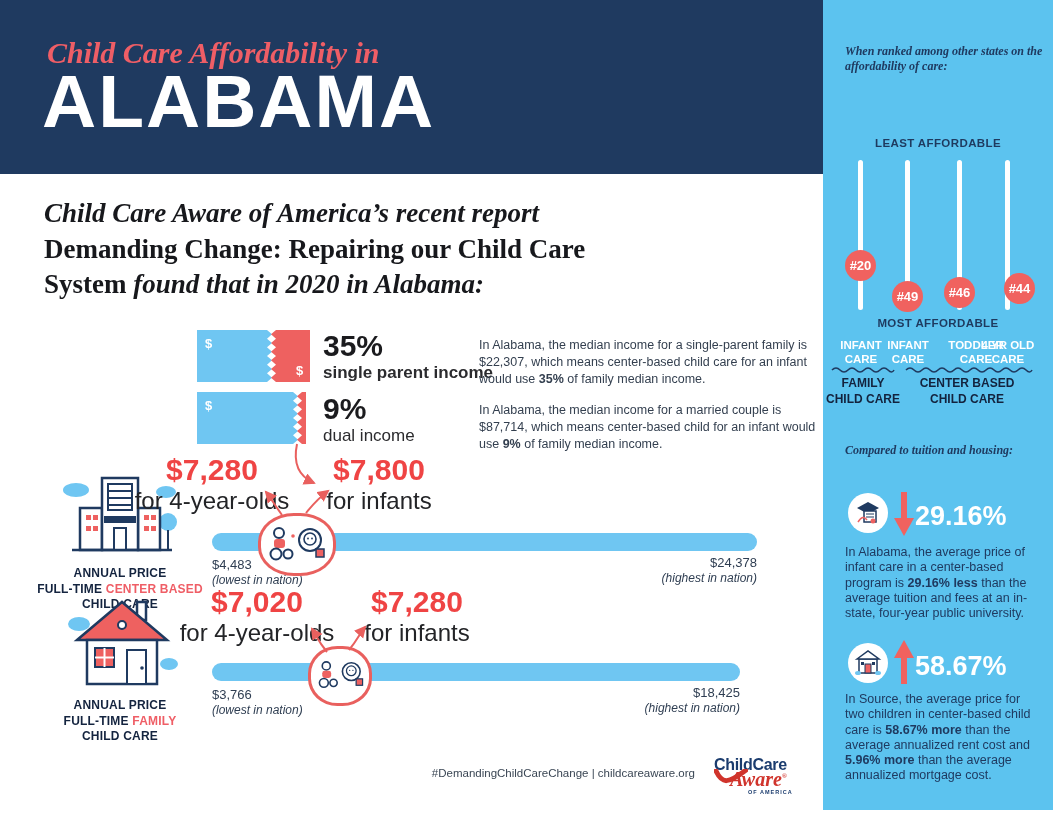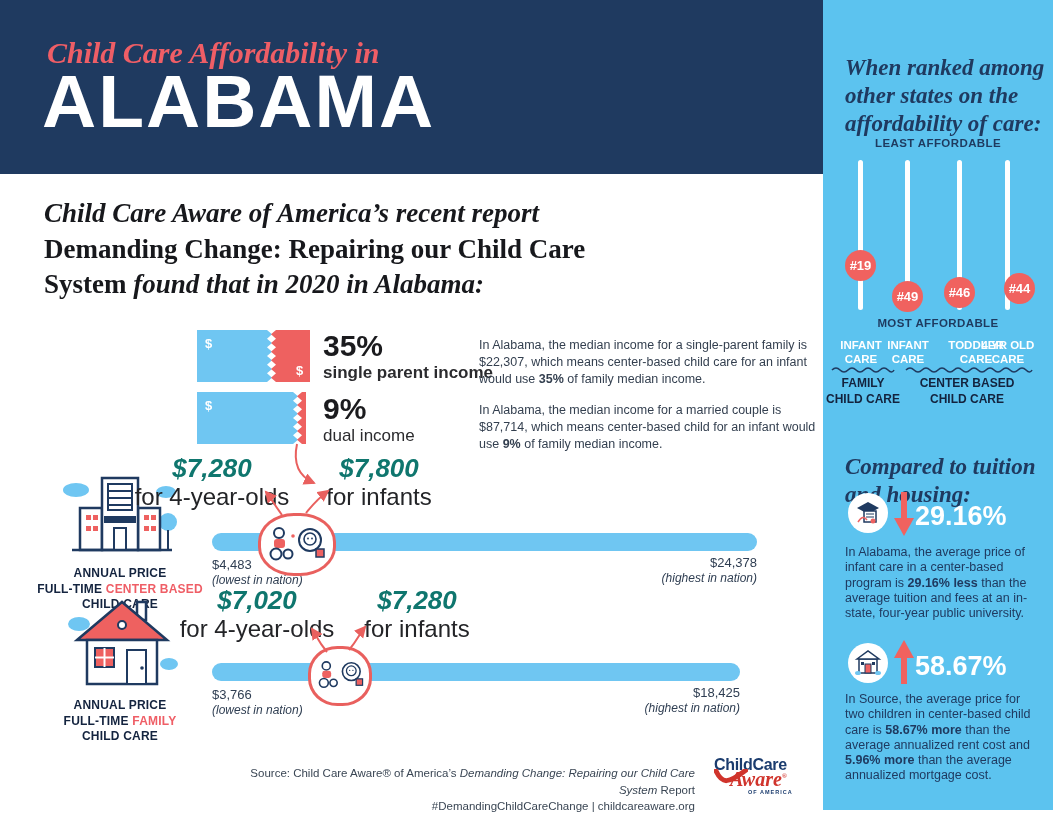--- a/index.html
+++ b/index.html
@@ -31,21 +31,21 @@
 
   
   .bar{position:absolute;height:18px;border-radius:9px;background:#6FC6F2;}
   .bar1{left:212px;top:533px;width:545px;}
   .bar2{left:212px;top:663px;width:528px;}
   .badge{position:absolute;background:#ffffff;border:3px solid #E9605E;border-radius:46%;}
   .badge1{left:258px;top:513px;width:72px;height:57px;}
   .badge2{left:308px;top:646px;width:58px;height:54px;}
   .badge svg{position:absolute;left:4px;top:8px;}
   .price{position:absolute;text-align:center;line-height:1;}
-  .price .val{font-size:26px;font-weight:800;color:#0f766e;font-style:italic;}
+  .price .val{font-size:30px;font-weight:800;color:#ef4444;}
   .price .lab{font-size:24px;color:#232427;margin-top:4px;}
   .p-s1a{left:128px;top:455px;width:168px;}
   .p-s1b{left:303px;top:455px;width:152px;}
   .p-s2a{left:176px;top:587px;width:162px;}
   .p-s2b{left:341px;top:587px;width:152px;}
   .endpt{position:absolute;font-size:13px;color:#2f3e52;line-height:1.25;}
   .endpt .note{font-style:italic;font-size:12px;}
   .e-s1min{left:212px;top:557px;}
   .e-s1max{left:607px;top:555px;width:150px;text-align:right;}
   .e-s2min{left:212px;top:687px;}
@@ -64,21 +64,21 @@
   .logo{position:absolute;left:714px;top:757px;width:100px;line-height:1;}
   .logo-l1{font-size:16px;font-weight:800;color:#1B3C6E;letter-spacing:-.3px;}
   .logo-l2{font-family:"Liberation Serif",serif;font-style:italic;font-weight:700;
            font-size:20px;color:#D0342C;margin:-4px 0 0 16px;}
   .logo-reg{font-size:7px;vertical-align:super;}
   .logo-l3{font-size:5.5px;font-weight:700;color:#1B3C6E;letter-spacing:1px;margin:1px 0 0 34px;}
 
   
   .sidebar{position:absolute;left:823px;top:0;width:230px;height:810px;background:#5CC3EF;}
   .sb-head{position:absolute;left:22px;width:200px;font-family:"Liberation Serif",serif;
-           font-style:italic;font-weight:700;font-size:23px;line-height:1.22;color:#1F3A60;margin-top:10px;}
+           font-style:italic;font-weight:700;font-size:12px;line-height:1.22;color:#1F3A60;}
   .sb-head1{top:44px;}
   .sb-head2{top:443px;}
   .sb-cap{position:absolute;width:100%;text-align:center;font-size:11.5px;font-weight:800;
           color:#1E3A5F;letter-spacing:.4px;}
   .least{top:137px;} .most{top:317px;}
   .rank-line{position:absolute;top:160px;width:5px;height:150px;background:#ffffff;border-radius:3px;}
   .rl1{left:35px;} .rl2{left:82px;} .rl3{left:134px;} .rl4{left:182px;}
   .rank-marker{position:absolute;width:31px;height:31px;border-radius:50%;background:#F0625F;
                color:#ffffff;font-size:13px;font-weight:800;display:flex;align-items:center;
                justify-content:center;}
@@ -264,23 +264,20 @@
       </marker>
     </defs>
     <path d="M 297,444 C 293,463 298,476 314,483" fill="none" stroke="#E9605E" stroke-width="2" marker-end="url(#ah)"></path>
     <path d="M 282,515 C 274,504 271,498 266,492" fill="none" stroke="#E9605E" stroke-width="2" marker-end="url(#ah)"></path>
     <path d="M 306,513 C 314,503 320,497 328,491" fill="none" stroke="#E9605E" stroke-width="2" marker-end="url(#ah)"></path>
     <path d="M 327,652 C 318,641 316,635 312,629" fill="none" stroke="#E9605E" stroke-width="2" marker-end="url(#ah)"></path>
     <path d="M 349,650 C 358,639 360,633 365,627" fill="none" stroke="#E9605E" stroke-width="2" marker-end="url(#ah)"></path>
   </svg>
 
   <div class="source">
-    <div>
-      <span>Source: Child Care Aware® of America’s </span><span class="it">Demanding Change: Repairing our Child Care System</span><span> Report</span>
-    </div>
     <div>#DemandingChildCareChange | childcareaware.org</div>
   </div>
 
   <div class="logo">
     <div class="logo-l1">ChildCare</div>
     <svg class="abs" style="left:0px;top:12px;" width="34" height="16" viewBox="0 0 34 16">
       <path d="M2,2 C8,15 14,15 32,1" fill="none" stroke="#D0342C" stroke-width="5" stroke-linecap="round"></path>
     </svg>
     <div class="logo-l2"><span>Aware</span><span class="logo-reg">®</span></div>
     <div class="logo-l3">OF AMERICA</div>
@@ -288,21 +285,21 @@
 
   <div class="sidebar">
     <div class="sb-head sb-head1">When ranked among other states on the affordability of care:</div>
     <div class="sb-cap least">LEAST AFFORDABLE</div>
 
     <div class="rank-line rl1"></div>
     <div class="rank-line rl2"></div>
     <div class="rank-line rl3"></div>
     <div class="rank-line rl4"></div>
 
-    <div class="rank-marker rm1">#19</div>
+    <div class="rank-marker rm1">#20</div>
     <div class="rank-marker rm2">#49</div>
     <div class="rank-marker rm3">#46</div>
     <div class="rank-marker rm4">#44</div>
 
     <div class="sb-cap most">MOST AFFORDABLE</div>
 
     <div class="rank-label rk1">
       <div>INFANT</div>
         <div>CARE</div>
     </div>

